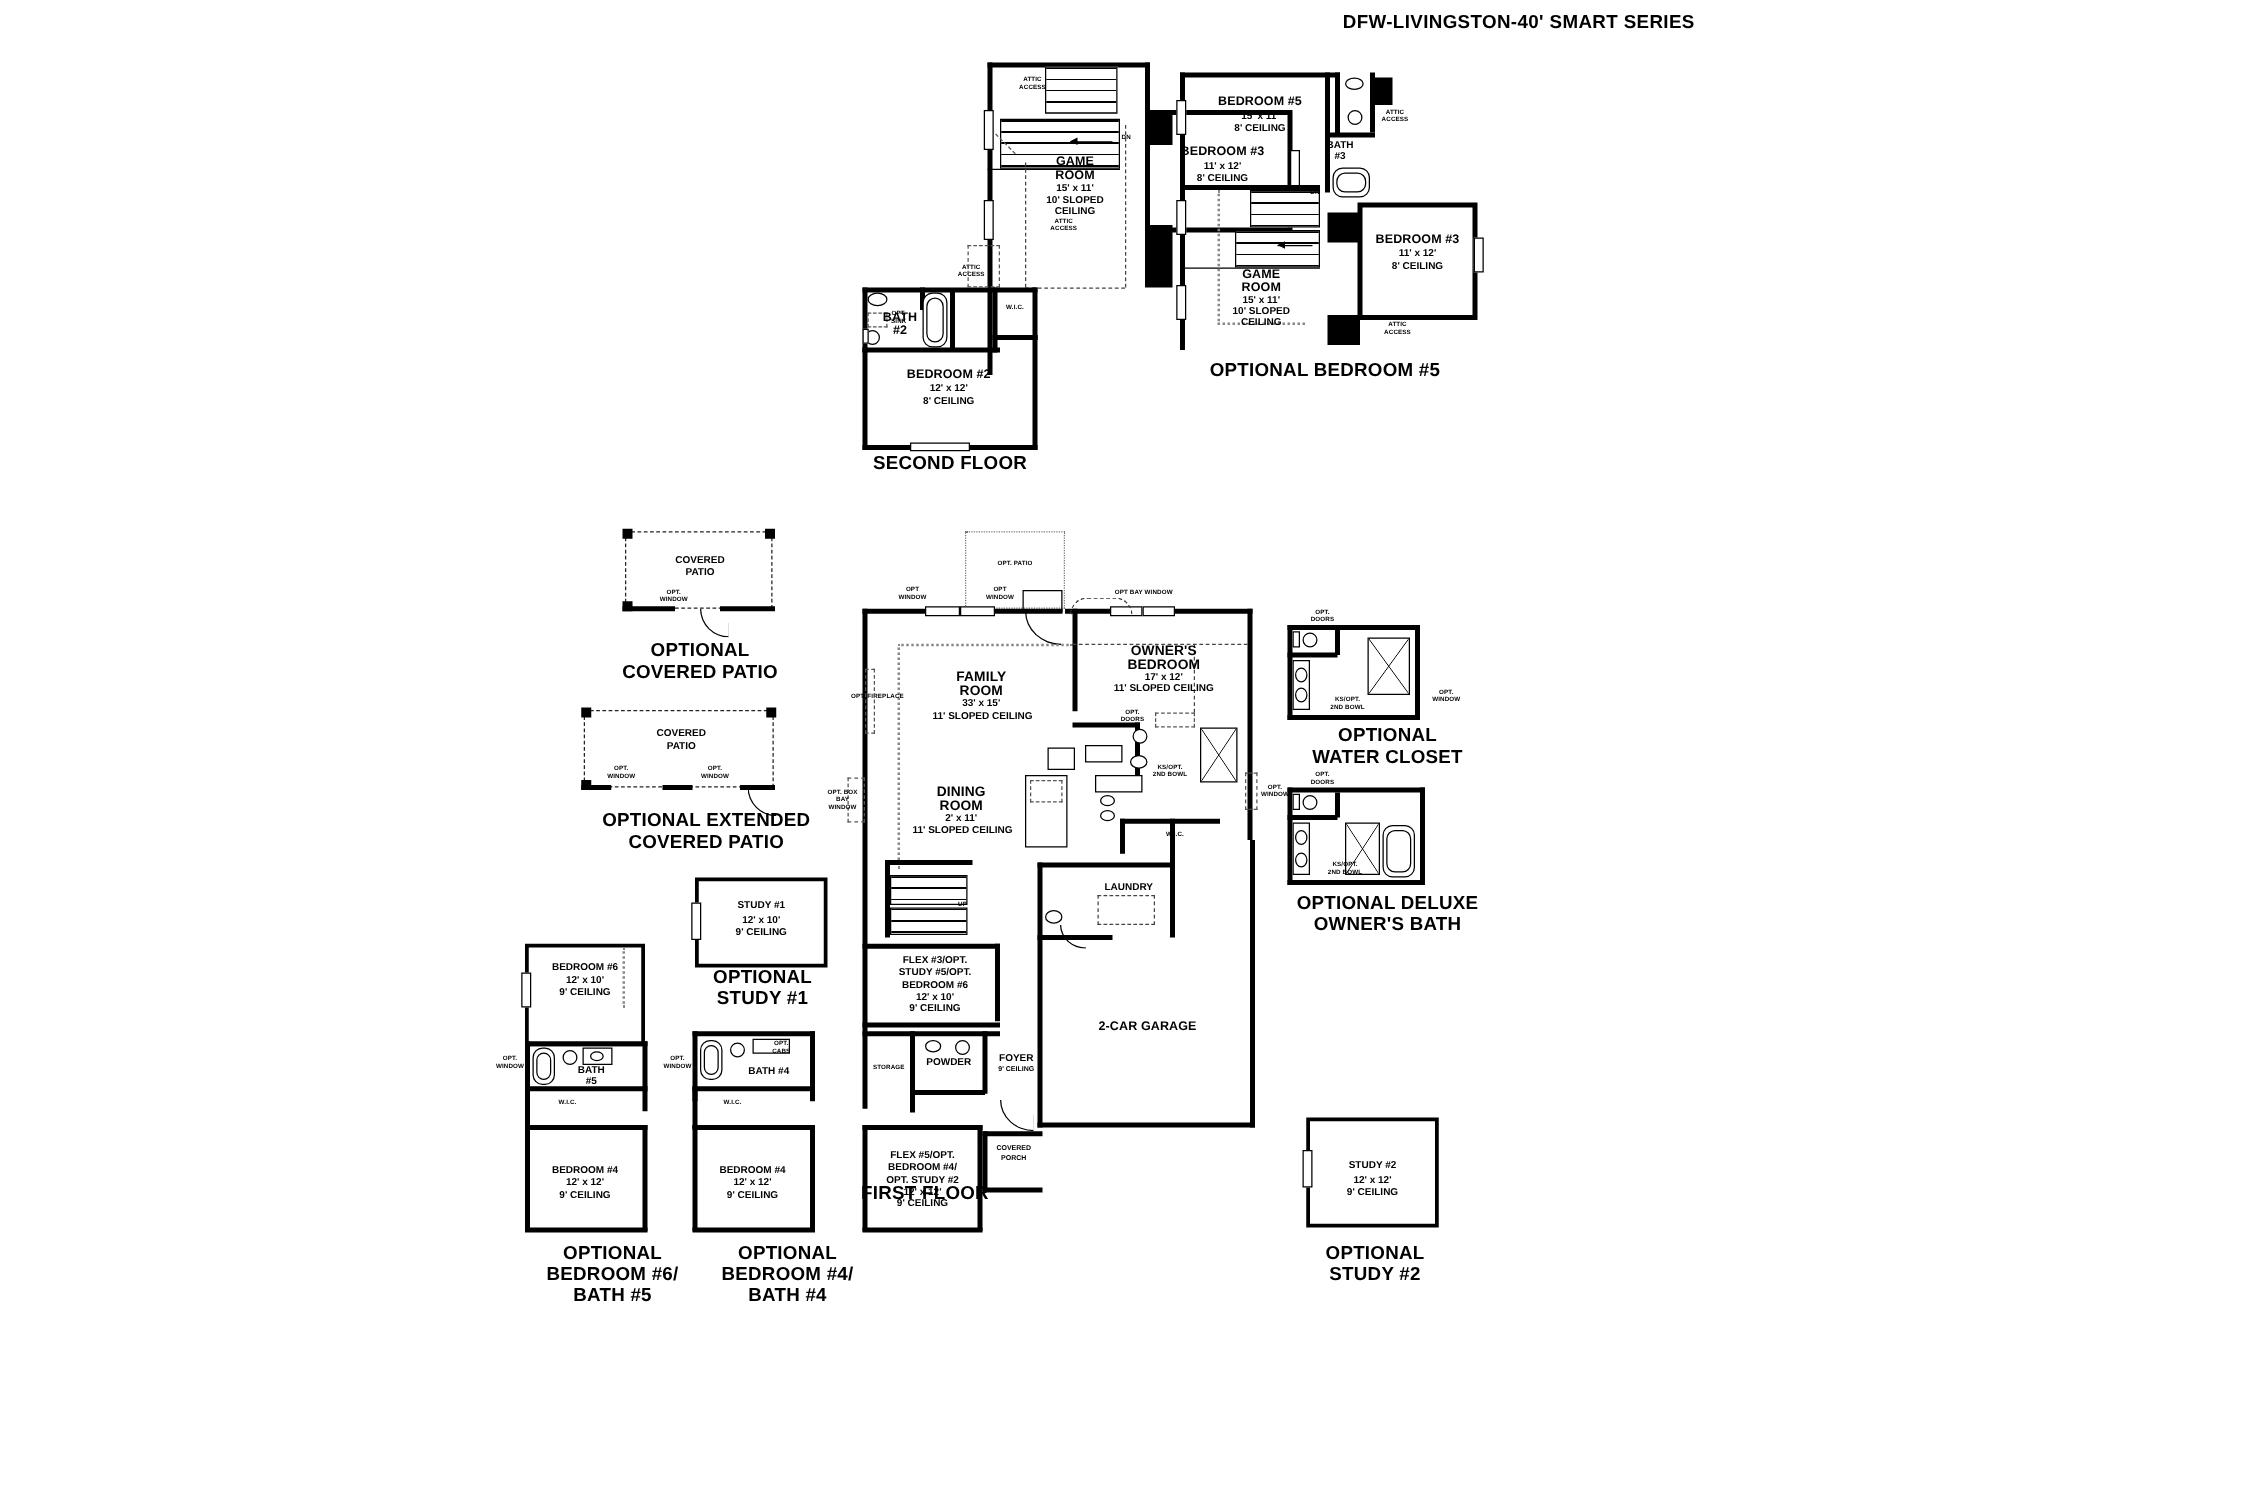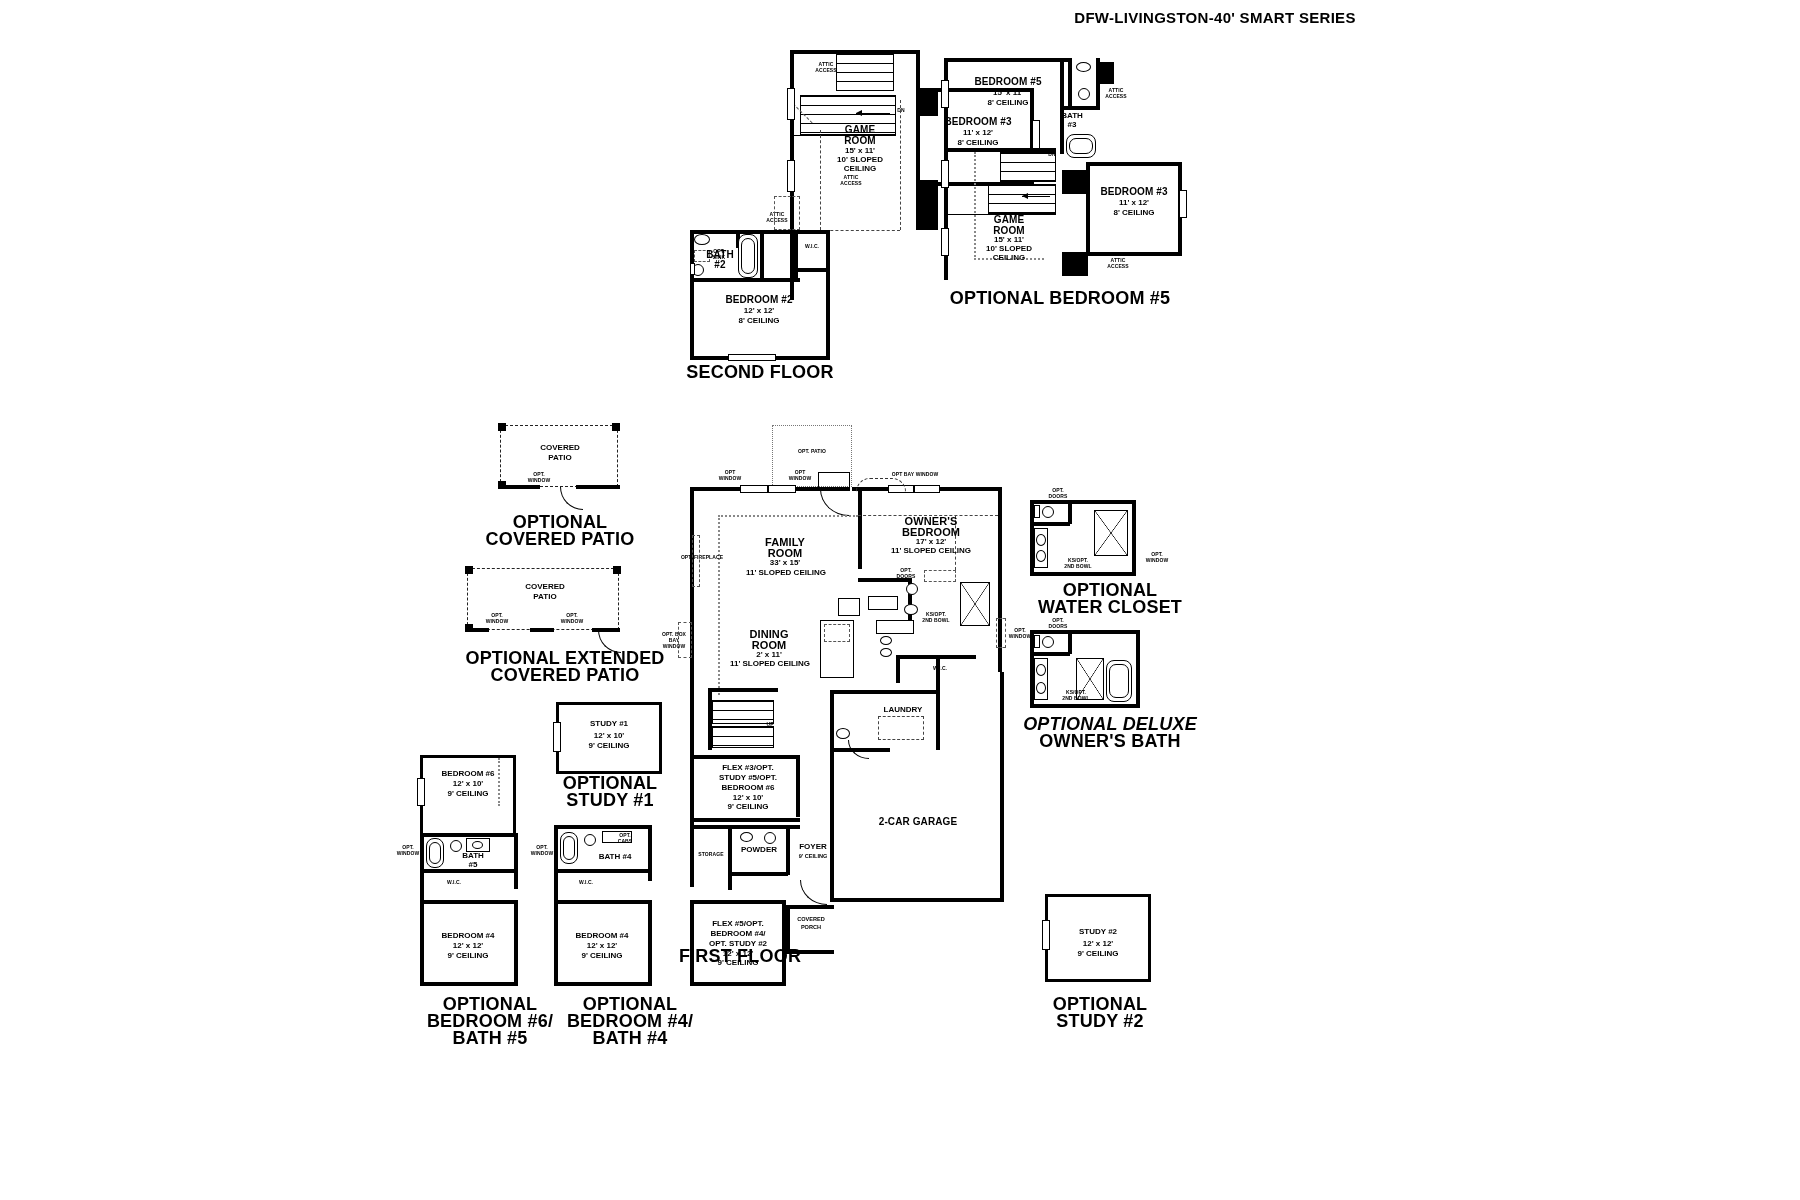--- a/index.html
+++ b/index.html
@@ -3,21 +3,21 @@
 <meta charset="utf-8">
 <style>
   html,body{margin:0;padding:0;background:#ffffff;}
   body{width:1800px;height:1200px;position:relative;
        font-family:"Liberation Sans",sans-serif;color:#000;overflow:hidden;}
   .stage{position:absolute;left:0;top:0;width:1800px;height:890px;}
 
   
   .t{position:absolute;text-align:center;white-space:nowrap;line-height:1.12;}
   .sheet-title{font-size:15px;font-weight:bold;letter-spacing:.3px;}
-  .plan-caption{font-size:18px;font-weight:bold;letter-spacing:.2px;line-height:1.18;}
+  .plan-caption{font-size:15px;font-weight:bold;letter-spacing:.2px;line-height:1.18;}
   .rm-name{font-size:10px;font-weight:bold;letter-spacing:.1px;}
   .rm-name.big{font-size:11px;}
   .rm-dim{font-size:8px;font-weight:bold;}
   .rm-ceil{font-size:8px;font-weight:bold;}
   .tiny{font-size:5px;font-weight:bold;letter-spacing:.1px;line-height:1.15;}
   .tiny6{font-size:5.6px;font-weight:bold;line-height:1.15;}
 
   
   .w{position:absolute;background:#000;}
   .wall-h{height:4px;}
@@ -480,21 +480,21 @@
     <div class="tank" style="left:1034px;top:635px;width:6px;height:13px;"></div>
     <div class="sinkbox" style="left:1034px;top:658px;width:14px;height:42px;"></div>
     <div class="sinkoval" style="left:1036px;top:664px;width:10px;height:12px;"></div>
     <div class="sinkoval" style="left:1036px;top:682px;width:10px;height:12px;"></div>
     <div class="shower" style="left:1076px;top:658px;width:28px;height:42px;"></div>
     <div class="tub" style="left:1106px;top:660px;width:26px;height:42px;"></div>
     <div class="t tiny" style="left:1040px;top:618px;width:36px;">OPT.</div>
     <div class="t tiny" style="left:1040px;top:624px;width:36px;">DOORS</div>
     <div class="t tiny" style="left:1056px;top:690px;width:40px;">KS/OPT.</div>
     <div class="t tiny" style="left:1056px;top:696px;width:40px;">2ND BOWL</div>
-    <div class="t plan-caption" style="left:1000px;top:714px;width:220px;font-style:italic;">OPTIONAL DELUXE</div>
+    <div class="t plan-caption" style="left:1000px;top:714px;width:220px;">OPTIONAL DELUXE</div>
     <div class="t plan-caption" style="left:1000px;top:731px;width:220px;">OWNER'S BATH</div>
   </div>
 
   <div>
     <div class="room thin" style="left:1045px;top:894px;width:106px;height:88px;"></div>
     <div class="win" style="left:1042px;top:920px;width:6px;height:28px;"></div>
     <div class="t rm-dim" style="left:1050px;top:928px;width:96px;">STUDY #2</div>
     <div class="t rm-dim" style="left:1050px;top:940px;width:96px;">12' x 12'</div>
     <div class="t rm-ceil" style="left:1050px;top:950px;width:96px;">9' CEILING</div>
     <div class="t plan-caption" style="left:1020px;top:994px;width:160px;">OPTIONAL</div>

